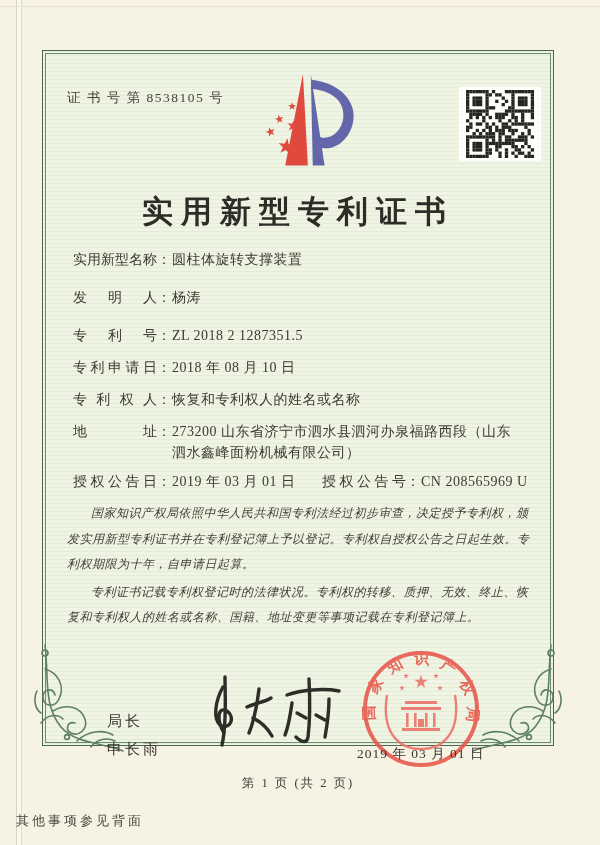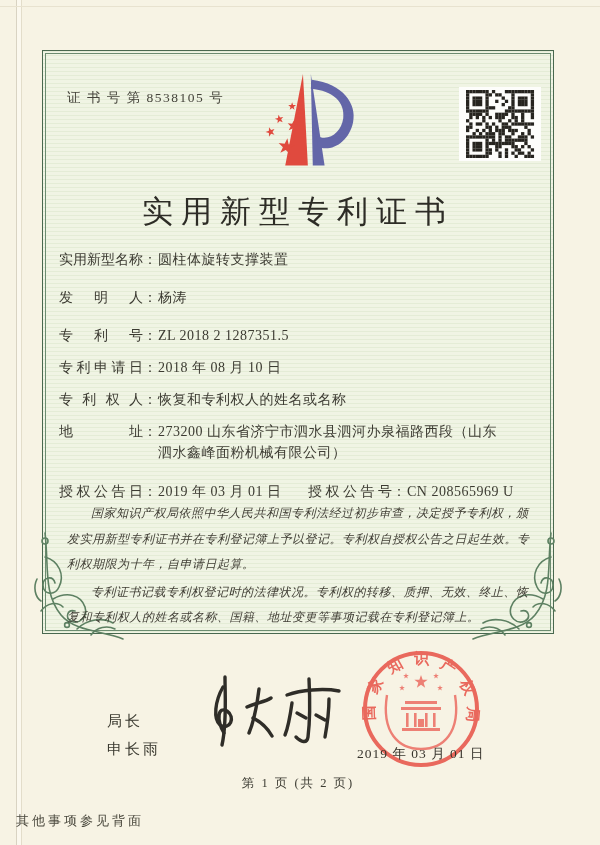--- a/index.html
+++ b/index.html
@@ -9,44 +9,44 @@
     font-family:"Liberation Serif","DejaVu Serif",serif;
     color:#3b3a32;
   }
   
   .scan-edge{position:absolute;left:16px;top:0;width:4px;height:845px;
     background:#fbf8ee;border-left:1px solid #d9d3c2;border-right:1px solid #e3ddca;}
   .scan-edge-top{position:absolute;left:0;top:6px;width:600px;height:1px;background:#e8e2cf;}
 
   
   .cert-frame{
-    position:absolute;left:42px;top:50px;width:512px;height:584px;
+    position:absolute;left:42px;top:50px;width:512px;height:696px;
     border:1px solid #49684f;
     background:repeating-linear-gradient(180deg,#e4ecd6 0px,#e4ecd6 1px,#f0f4e4 1px,#f0f4e4 4px);
     box-sizing:border-box;
   }
   .cert-frame::before{content:"";position:absolute;inset:2px;border:1px solid #6c8c70;pointer-events:none;}
 
   .corner{position:absolute;width:100px;height:120px;pointer-events:none;}
   .corner-bl{left:-12px;bottom:-14px;}
   .corner-br{right:-12px;bottom:-14px;transform:scaleX(-1);}
 
   .cert-no{position:absolute;left:24px;top:38px;font-size:13.5px;letter-spacing:1.5px;color:#45443b;}
 
   .logo{position:absolute;left:198px;top:20px;width:118px;height:104px;}
   .qr{position:absolute;right:12px;top:36px;width:82px;height:74px;background:#fdfdfb;padding:3px;box-sizing:border-box;}
   .qr svg{width:100%;height:100%;fill:#26241f;}
 
   .title{position:absolute;left:0;right:0;top:140px;text-align:center;
-    font-size:31px;font-weight:400;letter-spacing:8px;color:#2d2c26;}
-
-  .fields{position:absolute;left:16px;right:16px;top:198px;font-size:14px;color:#3c3b32;}
+    font-size:31px;font-weight:700;letter-spacing:8px;color:#2d2c26;}
+
+  .fields{position:absolute;left:30px;right:16px;top:198px;font-size:14px;color:#3c3b32;}
   .frow{display:flex;align-items:flex-start;line-height:21px;margin-bottom:17px;}
   .frow.tight{margin-bottom:11px;}
-  .frow.addr{margin-bottom:18px;}
+  .frow.addr{margin-bottom:8px;}
   .flabel{display:inline-block;width:84px;text-align:justify;text-align-last:justify;flex:none;}
   .fcolon{flex:none;width:15px;}
   .fvalue{letter-spacing:.5px;}
   .fvalue.addr-v{max-width:346px;}
   .grant-group{display:flex;align-items:flex-end;}
   .grant-v1{width:150px;flex:none;letter-spacing:.5px;}
 
   .body-text{position:absolute;left:24px;right:18px;top:450px;
     font-size:12px;line-height:25.5px;color:#403e35;font-style:italic;}
   .body-text p{margin:0 0 2px 0;text-indent:2em;letter-spacing:.5px;}

